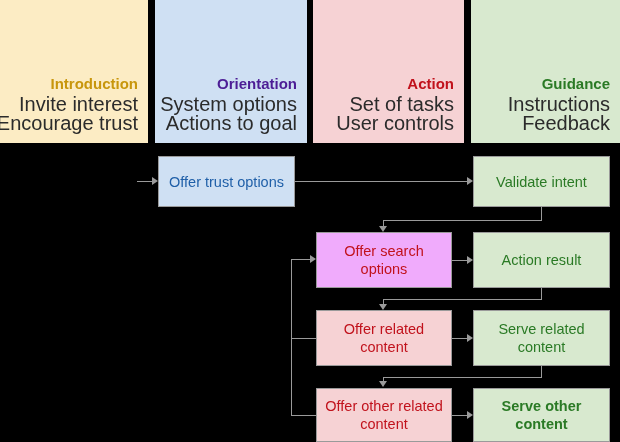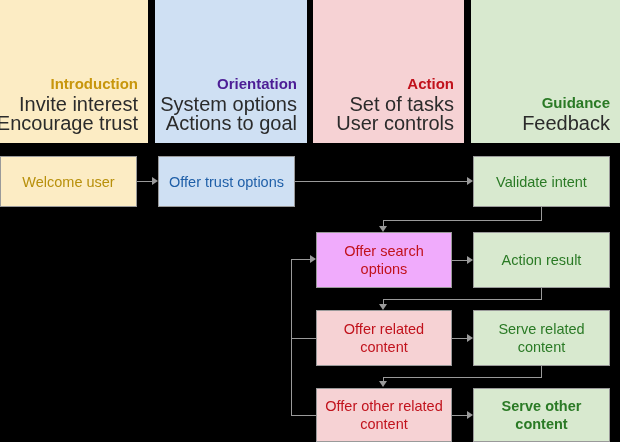--- a/index.html
+++ b/index.html
@@ -86,20 +86,21 @@
     <div class="b-line">System options</div>
     <div class="b-line">Actions to goal</div>
   </div>
   <div class="band" style="left: 313px; width: 151px; background: rgb(246, 210, 212);">
     <div class="b-title" style="color: rgb(193, 18, 28);">Action</div>
     <div class="b-line">Set of tasks</div>
     <div class="b-line">User controls</div>
   </div>
   <div class="band" style="left: 471px; width: 149px; background: rgb(216, 233, 207);">
     <div class="b-title" style="color: rgb(42, 122, 37);">Guidance</div>
+    <div class="b-line">Instructions</div>
     <div class="b-line">Feedback</div>
   </div>
 
   <div class="hline" style="left: 137px; top: 181px; width: 15px; background: rgb(154, 154, 154);"></div>
   <div class="arrow-r" style="left: 152px; top: 177px; border-left-color: rgb(154, 154, 154);"></div>
 
   <div class="hline" style="left: 295px; top: 181px; width: 172px; background: rgb(154, 154, 154);"></div>
   <div class="arrow-r" style="left: 467px; top: 177px; border-left-color: rgb(154, 154, 154);"></div>
 
   <div class="vline" style="left: 541px; top: 207px; height: 13px; background: rgb(154, 154, 154);"></div>
@@ -125,23 +126,20 @@
 
   <div class="hline" style="left: 452px; top: 415px; width: 15px; background: rgb(154, 154, 154);"></div>
   <div class="arrow-r" style="left: 467px; top: 411px; border-left-color: rgb(154, 154, 154);"></div>
 
   <div class="vline" style="left: 291px; top: 259px; height: 157px; background: rgb(154, 154, 154);"></div>
   <div class="hline" style="left: 291px; top: 338px; width: 25px; background: rgb(154, 154, 154);"></div>
   <div class="hline" style="left: 291px; top: 415px; width: 25px; background: rgb(154, 154, 154);"></div>
   <div class="hline" style="left: 291px; top: 259px; width: 19px; background: rgb(154, 154, 154);"></div>
   <div class="arrow-r" style="left: 310px; top: 255px; border-left-color: rgb(154, 154, 154);"></div>
 
-  <div class="node" style="left: 0px; top: 156px; width: 137px; height: 51px; background: rgb(252, 236, 196); color: rgb(184, 144, 11);">
-    <span>Welcome user</span>
-  </div>
   <div class="node" style="left: 158px; top: 156px; width: 137px; height: 51px; background: rgb(207, 224, 243); color: rgb(31, 95, 168);">
     <span>Offer trust options</span>
   </div>
   <div class="node" style="left: 473px; top: 156px; width: 137px; height: 51px; background: rgb(216, 233, 207); color: rgb(42, 122, 37);">
     <span>Validate intent</span>
   </div>
   <div class="node" style="left: 316px; top: 232px; width: 136px; height: 56px; background: #f0abfc; color: rgb(193, 18, 28);">
     <span>Offer search options</span>
   </div>
   <div class="node" style="left: 473px; top: 232px; width: 137px; height: 56px; background: rgb(216, 233, 207); color: rgb(42, 122, 37);">

